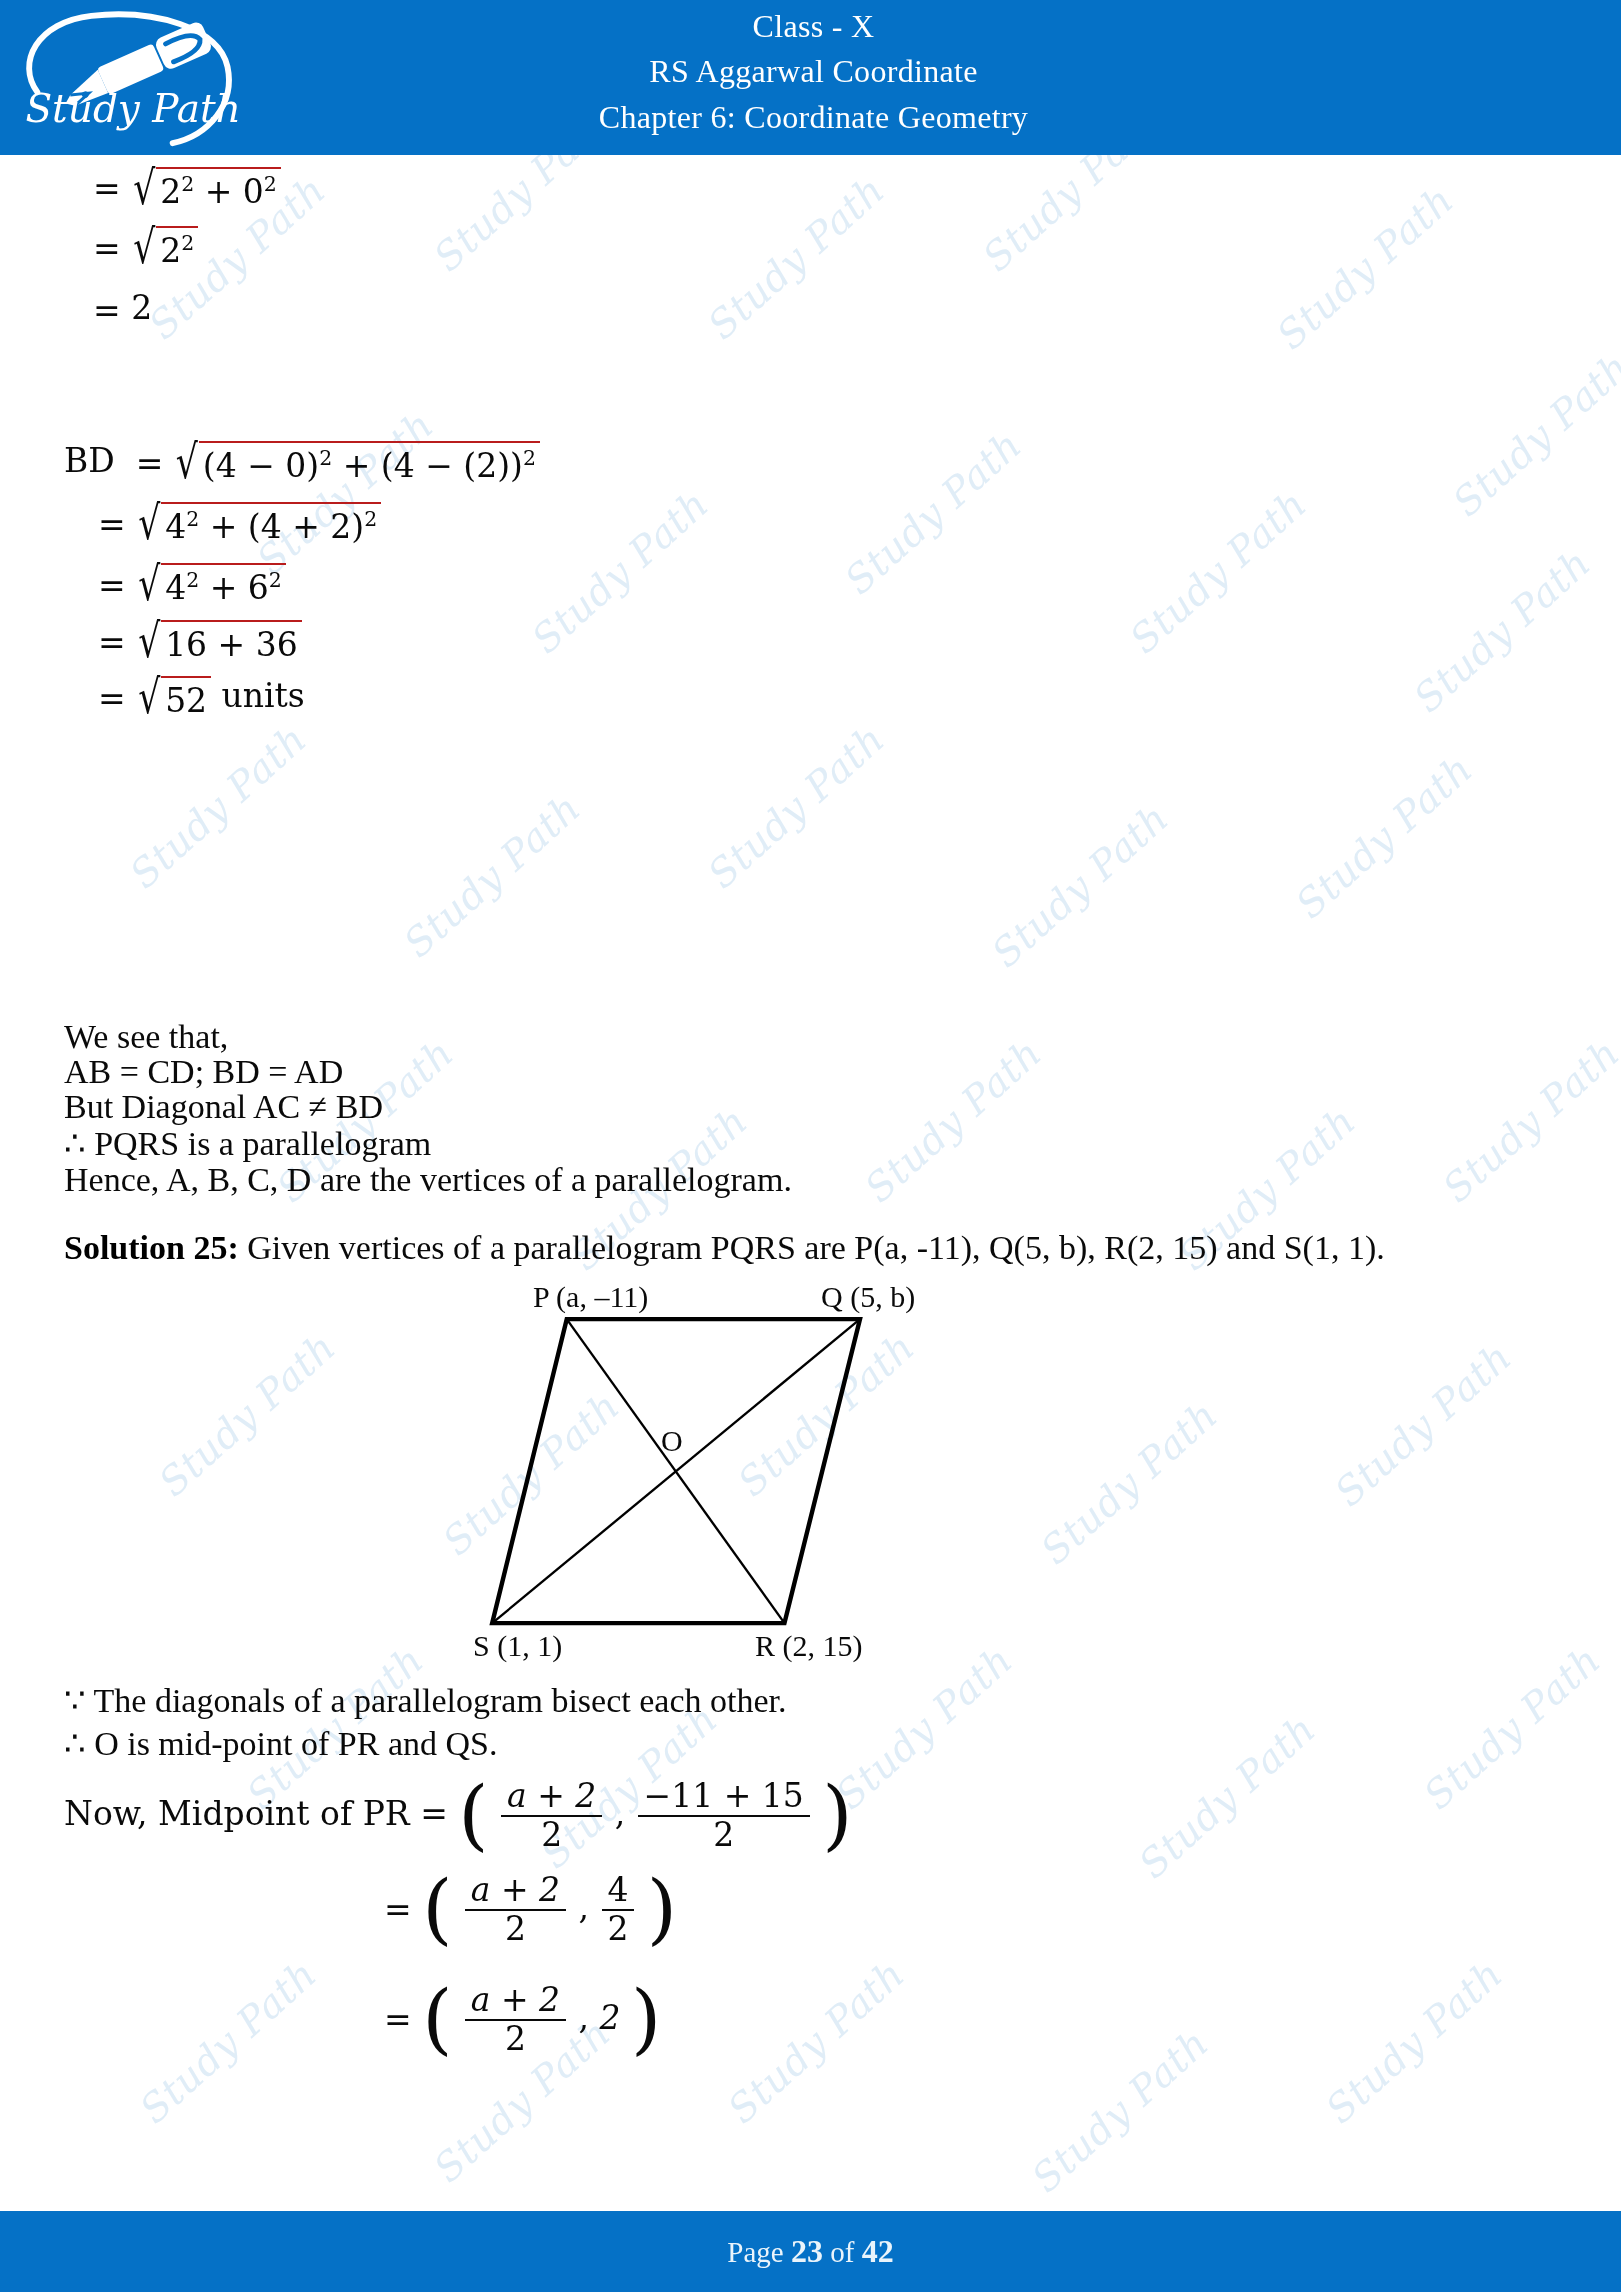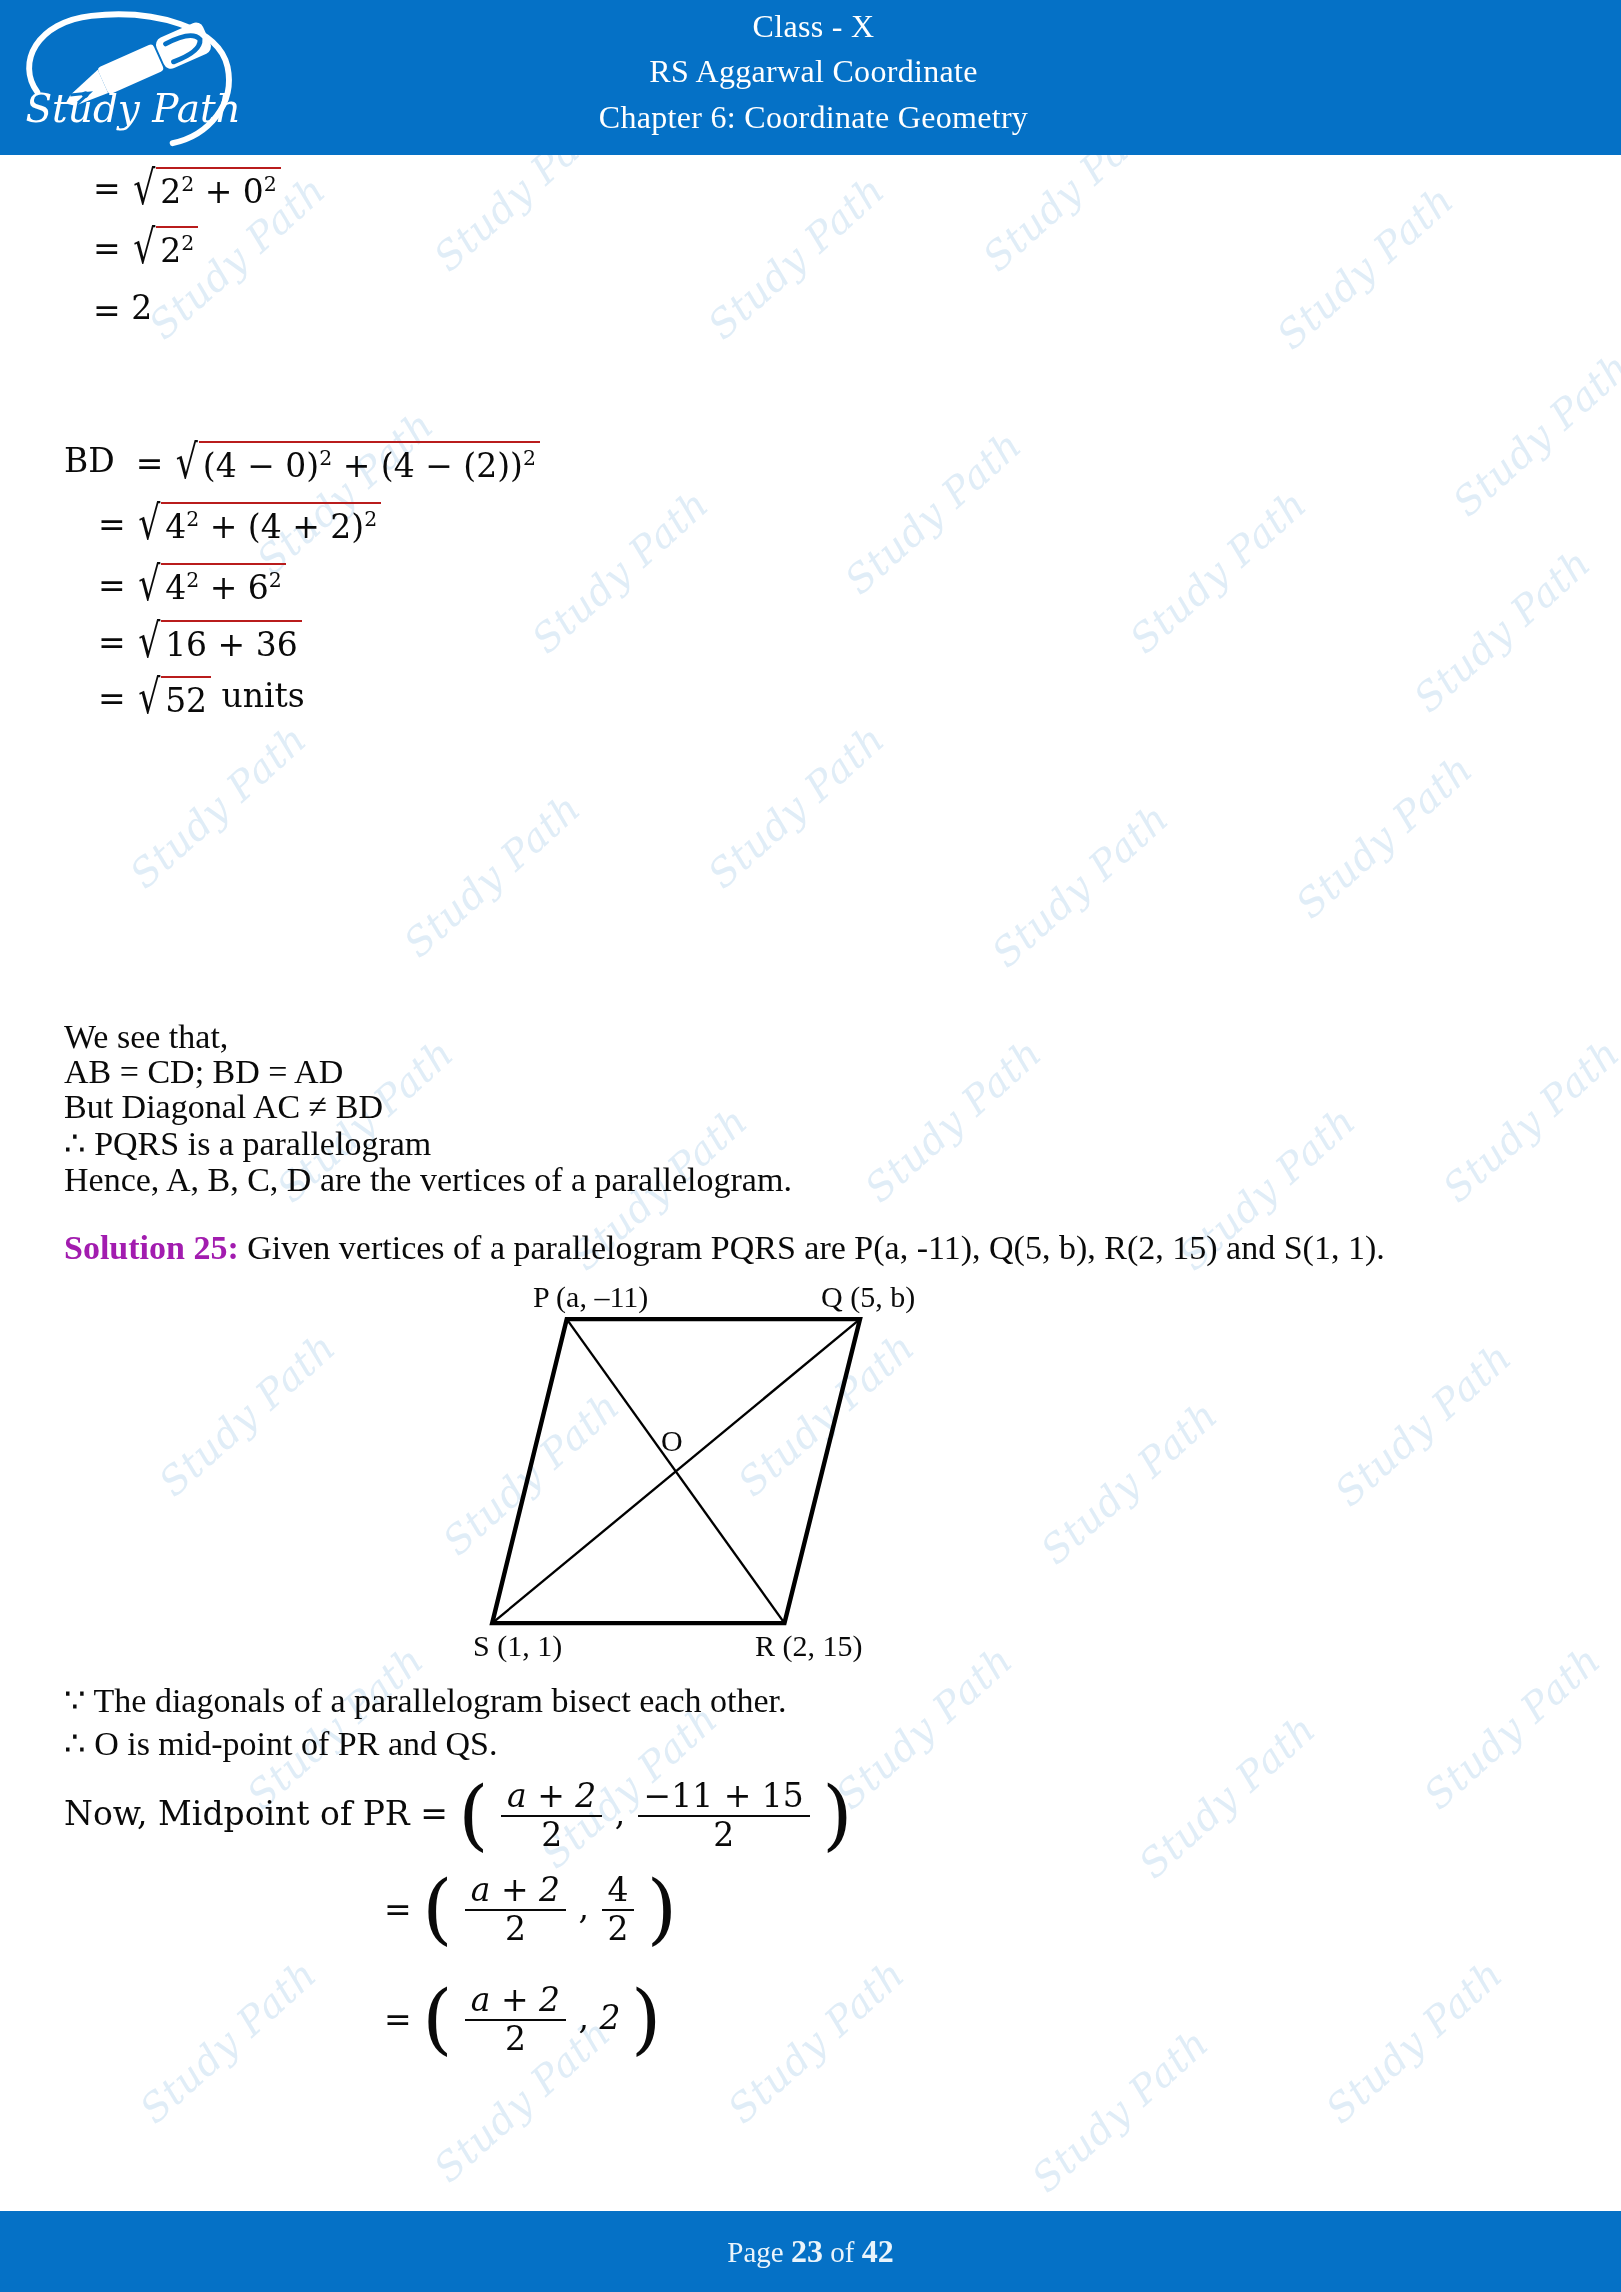--- a/index.html
+++ b/index.html
@@ -129,21 +129,21 @@
     white-space: nowrap;
   }
   .para {
     position: absolute;
     font-family: "Liberation Serif", serif;
     font-size: 34px;
     color: #0a0a0a;
     line-height: 1.45;
   }
   .sol-label {
-    color: #a21caf;
+    color: #000000;
     font-weight: bold;
   }
 
   
   .eq { display: inline-block; vertical-align: middle; }
   .sqrt {
     display: inline-block;
     position: relative;
     vertical-align: middle;
     padding-left: 2px;

